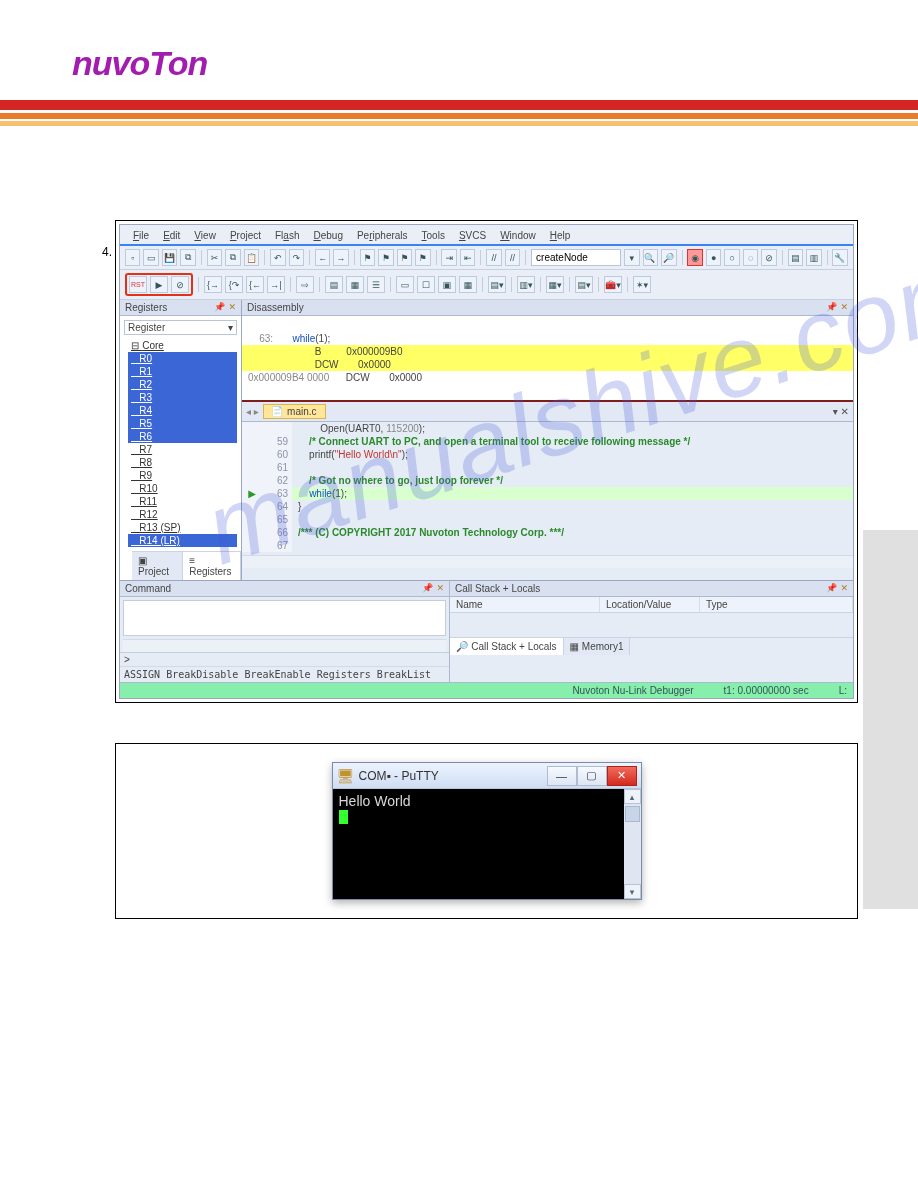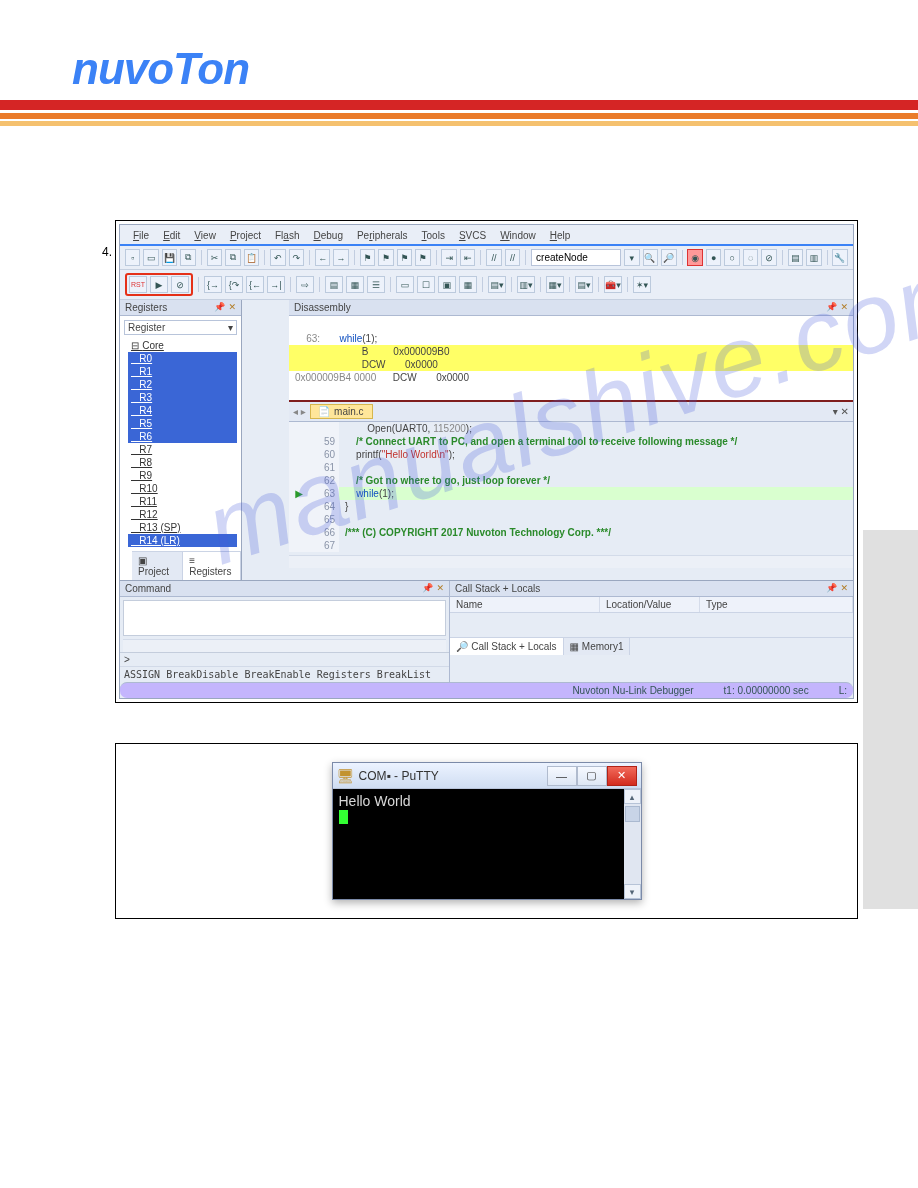--- a/index.html
+++ b/index.html
@@ -1,20 +1,20 @@
 <!DOCTYPE html>
 <html><head>
 <meta charset="utf-8">
 <style>
 * { box-sizing: border-box; margin: 0; padding: 0; font-family: Tahoma, Arial, sans-serif; }
 body { width: 918px; background: #fff; position: relative; }
 
 
 .page-header { position: relative; height: 130px; }
-.logo { position: absolute; left: 72px; top: 44px; font-size: 44px; font-weight: bold; font-style: italic; color: #3b82f6; letter-spacing: -1px; }
+.logo { position: absolute; left: 72px; top: 44px; font-size: 34px; font-weight: bold; font-style: italic; color: #a21caf; letter-spacing: -1px; }
 .stripe { position: absolute; left:0; right:0; }
 .stripe1 { top: 100px; height: 10px; background: #d52525; }
 .stripe2 { top: 113px; height: 6px; background: #ea7b2a; }
 .stripe3 { top: 121px; height: 5px; background: #f5c16f; }
 
 
 .wm { position: absolute; left: 190px; top: 350px; font-size: 100px; color: rgba(70,90,220,0.25);
       font-style: italic; transform: rotate(-18deg); pointer-events:none; z-index: 50; letter-spacing:2px;}
 
 
@@ -28,21 +28,21 @@
 .menuitem u { text-decoration:underline; }
 
 
 .tbrow { display:flex; align-items:center; gap:3px; padding:3px 5px; background:#e9eef7; border-bottom:1px solid #c6d0e0; }
 .tbtn { width:18px; height:17px; background:#edf2fb; border:1px solid #bccadd; display:flex; align-items:center; justify-content:center; font-size:9px; color:#355; cursor:pointer; }
 .tsep { width:1px; height:15px; background:#c2cde0; margin:0 2px; }
 .combo { border:1px solid #b8c4da; background:#fff; padding:1px 4px; font-size:10px; width:90px; height:17px; }
 .redbox-group { border:2px solid #e53018; border-radius:3px; padding:1px 2px; display:flex; gap:3px; }
 
 
-.main-split { display:flex;gap:47px; }
+.main-split { display:flex; }
 .reg-pane { width:122px; border-right:1px solid #9aa7bf; background:#fff; }
 .pane-title { background:#d9e1f0; border-bottom:1px solid #adb9d1; padding:2px 5px; display:flex; justify-content:space-between; font-size:10px; }
 .pin { font-size:9px; color:#b27d27; }
 .reg-drop { margin:4px; border:1px solid #b8c4da; padding:1px 3px; font-size:10px; background:#fff; display:flex; justify-content:space-between; align-items:center; }
 .reg-tree { margin:2px 4px 4px 8px; font-size:10px; color:#333; }
 .reg-row { padding:0 3px; line-height:13px;text-decoration:underline; }
 .reg-sel { background:#3a66d6; color:#fff; }
 .reg-tabs { display:flex; border-top:1px solid #cbd4e5;margin-left:12px; }
 .rtab { padding:3px 6px; font-size:10px; background:#e3e9f4; border-right:1px solid #cad3e5; cursor:pointer;}
 .rtab.active { background:#fff; }
@@ -74,21 +74,21 @@
 .cmd-pane { width:330px; border-right:1px solid #adb9d1; }
 .cmd-body { height:36px; background:#fff; border:1px solid #c4cddc; margin:3px; }
 .cmd-in { border-top:1px solid #c4cddc; padding:1px 4px; font-size:10px; }
 .cmd-hints { font-size:10px; font-family:Consolas,monospace; color:#444; padding:2px 4px; border-top:1px solid #d2dae8;}
 .callstack-pane { flex:1; }
 .cs-head { display:flex; font-size:10px; background:#eef2fa; border-bottom:1px solid #cbd4e5; }
 .cs-col { padding:2px 6px; border-right:1px solid #d5dcea; }
 .cs-col.n { width:150px; } .cs-col.v { width:100px; } .cs-col.t { flex:1; }
 .cs-row { display:flex; font-size:10px; background:#fafcfe; }
 .cs-tabs { display:flex; border-top:1px solid #cbd4e5; }
-.status-bar { display:flex; background:#c4b5fd; border-top:1px solid #adb9d1; font-size:10px; padding:2px 6px; gap:30px; justify-content:flex-end;border-radius:7px; }
+.status-bar { display:flex; background:#86efac; border-top:1px solid #adb9d1; font-size:10px; padding:2px 6px; gap:30px; justify-content:flex-end; }
 .status-item { color:#355; }
 
 
 .scr2-frame { border:1px solid #000; margin: 40px 60px 0 115px; padding:18px 0; display:flex; justify-content:center; }
 .putty-win { width:310px; border:1px solid #7b8aa8; background:#eef1f7; box-shadow:0 3px 8px rgba(0,0,0,0.3); }
 .putty-title { height:26px; background:linear-gradient(#ecf3ff,#cfddf2); display:flex; align-items:center; padding:0 4px; font-size:12px; color:#333; border-bottom:1px solid #b8c4da;}
 .putty-title .icon { width:16px; height:16px; margin-right:6px; display:inline-block; color:#c2922f; font-size:14px;}
 .putty-btns { margin-left:auto; display:flex; gap:0;}
 .pbtn { width:30px; height:20px; border:1px solid #b0bbce; background:linear-gradient(#f6f9ff,#dde6f4); display:flex; align-items:center; justify-content:center; font-size:11px; cursor:pointer;}
 .pbtn.close { background:linear-gradient(#f26a5a,#d22b1e); color:#fff; border-color:#b02217;}

